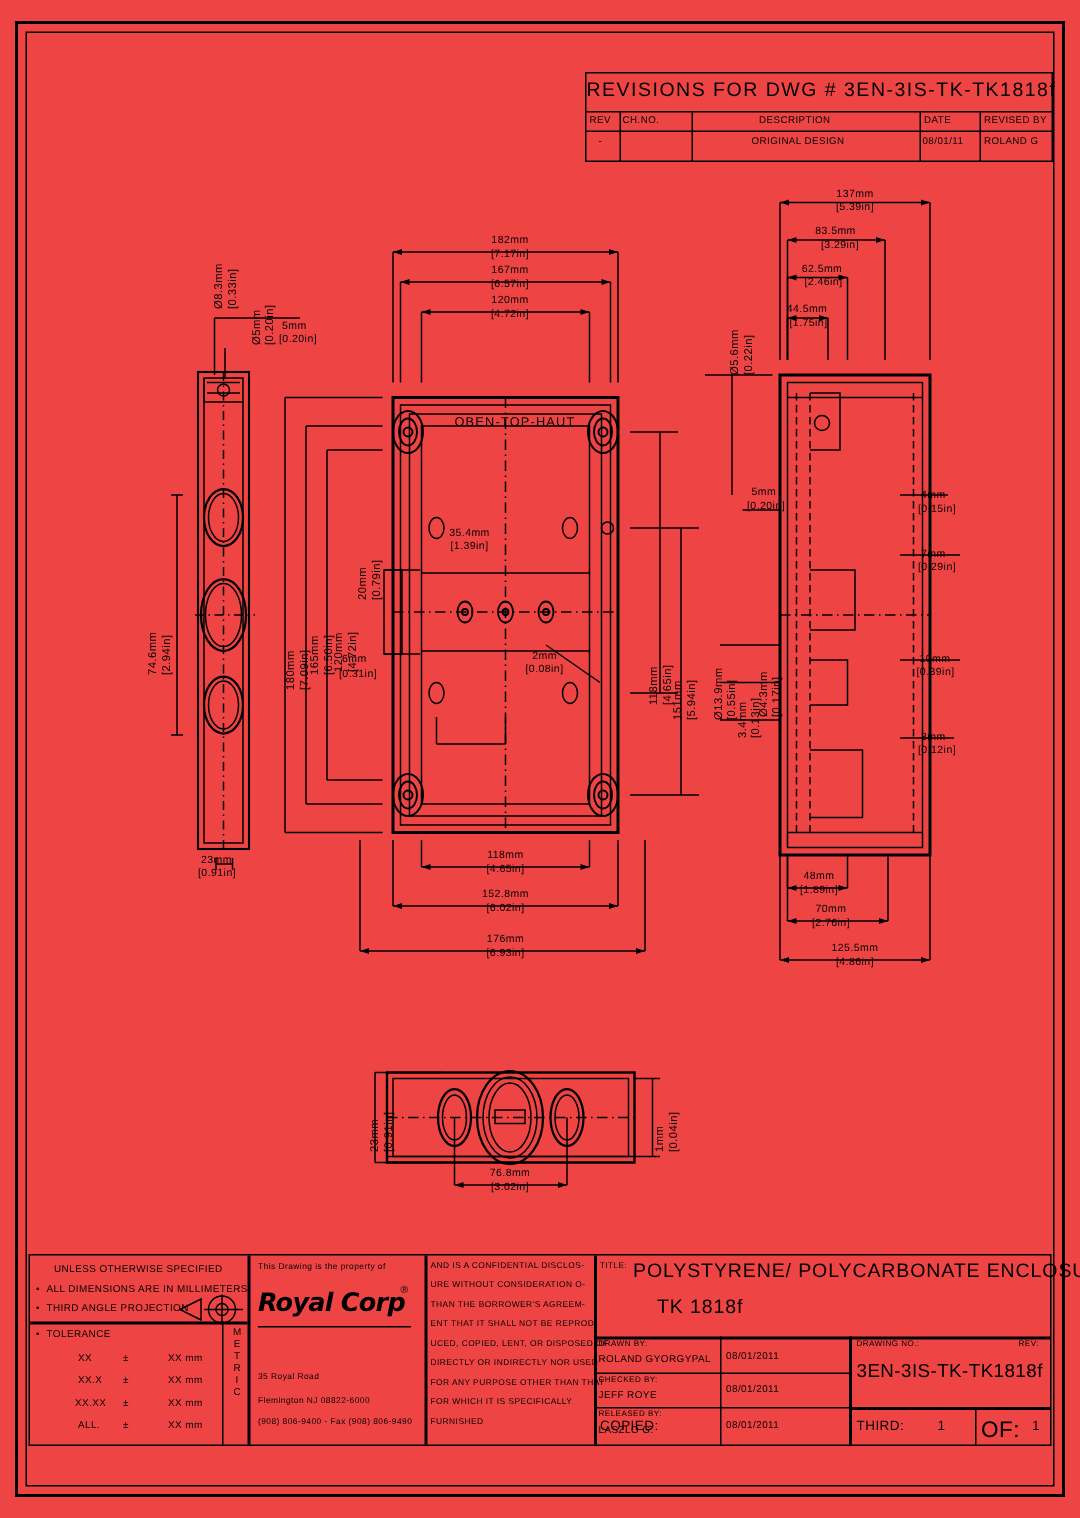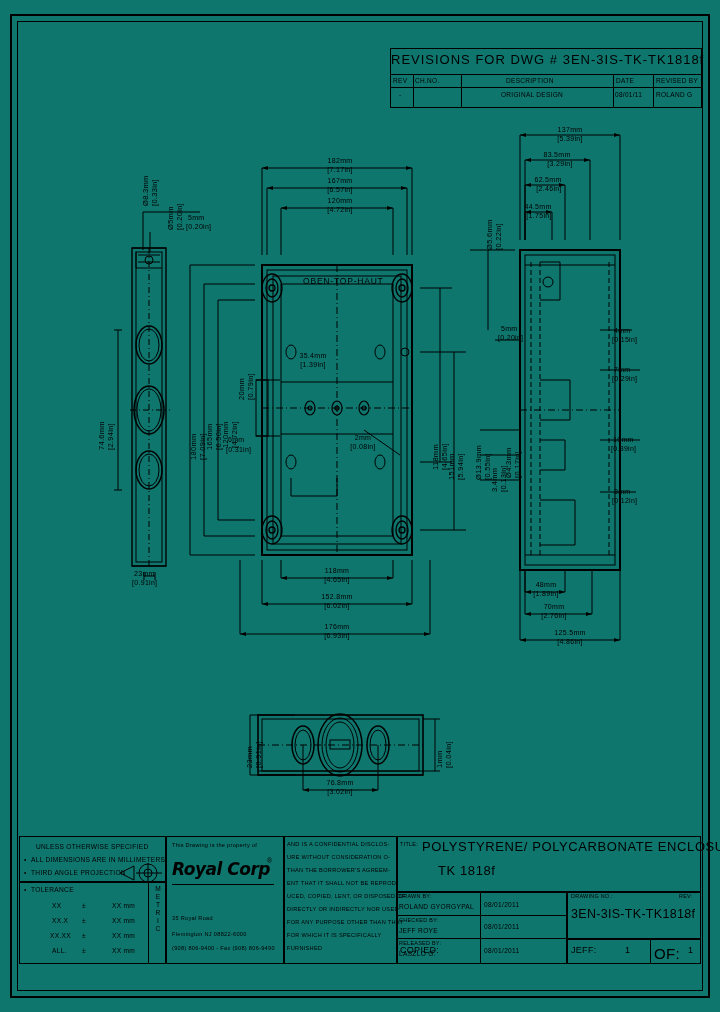--- a/index.html
+++ b/index.html
@@ -4,21 +4,21 @@
 <style>
   html,body{margin:0;padding:0;}
   body{
     width:720px;height:1012px;
     background:#86c99b;
     font-family:"Liberation Sans", sans-serif;
     overflow:hidden;
   }
   #sheet{
     position:absolute;left:0;top:0;width:720px;height:1012px;
-    background:#0f766e;
+    background:#ef4444;
   }
   
   .frame-outer{
     position:absolute;left:10px;top:14px;width:700px;height:984px;
     border:2px solid #000;box-sizing:border-box;
   }
   .frame-inner{
     position:absolute;left:17px;top:21px;width:686px;height:970px;
     border:1px solid #000;box-sizing:border-box;
   }
@@ -432,19 +432,19 @@
     <div class="txt tb-val" style="left:379px;top:113px;">LASZLO G.</div>
     <div class="txt tb-val" style="left:464px;top:110px;">08/01/2011</div>
 
     <div class="txt tb-lab" style="left:551px;top:56px;">DRAWING NO.:</div>
     <div class="txt" style="left:551px;top:70px;font-size:12.5px;">3EN-3IS-TK-TK1818f</div>
     <div class="txt tb-lab" style="left:659px;top:56px;">REV:</div>
     <div class="txt" style="left:664px;top:72px;font-size:11px;">-</div>
 
     <div class="txt" style="left:380px;top:108px;font-size:9px;">COPIED:</div>
     <div class="txt" style="left:412px;top:108px;font-size:9px;">-</div>
-    <div class="txt" style="left:551px;top:108px;font-size:9px;">JEFF:</div>
+    <div class="txt" style="left:551px;top:108px;font-size:9px;">THIRD:</div>
     <div class="txt" style="left:605px;top:108px;font-size:9px;">1</div>
     <div class="txt" style="left:634px;top:108px;font-size:15px;">OF:</div>
     <div class="txt" style="left:668px;top:108px;font-size:9px;">1</div>
   </div>
 
 </div>
 
 </body></html>

